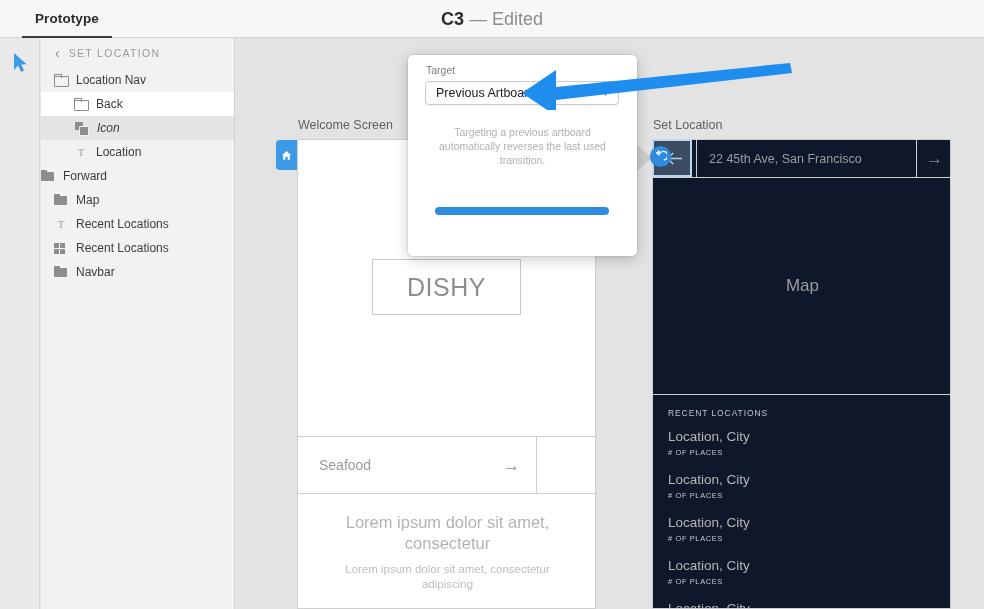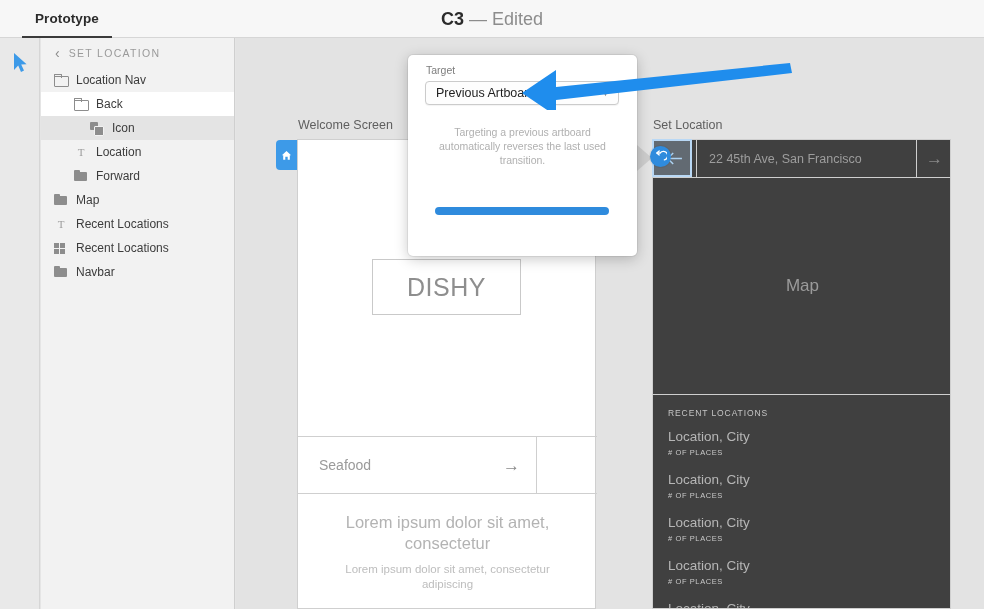--- a/index.html
+++ b/index.html
@@ -159,21 +159,21 @@
   .lorem-h {
     font-size: 16.5px; color: #b3b3b3; line-height: 21px; padding: 0 28px;
   }
   .lorem-s {
     font-size: 11.5px; color: #bdbdbd; line-height: 15px; margin-top: 8px; padding: 0 44px;
   }
 
   
   .ab-setloc {
     position: absolute; left: 416px; top: 101px; width: 299px; height: 470px;
-    background: #404040; border: 1px solid #cfcfcf; overflow: hidden;
+    background: #0f172a; border: 1px solid #cfcfcf; overflow: hidden;
   }
   .navbar-row {
     position: absolute; left: 0; top: 0; width: 299px; height: 38px;
     display: flex; align-items: stretch; border-bottom: 1px solid #cfcfcf;
   }
   .nav-back {
     width: 44px; border-right: 1px solid #cfcfcf;
     display: flex; align-items: center; justify-content: center;
   }
   .nav-addr {
@@ -274,29 +274,29 @@
     </div>
     <div id="layer-list">
         <div class="layer " style="padding-left: 13px;">
           <span class="lico ico-folder-o"></span>
           <span class="lbl">Location Nav</span>
         </div>
         <div class="layer sel-white" style="padding-left: 33px;">
           <span class="lico ico-folder-o"></span>
           <span class="lbl">Back</span>
         </div>
-        <div class="layer sel-gray" style="padding-left: 49px;">
+        <div class="layer sel-gray" style="padding-left: 34px; font-style: italic;">
           <span class="lico ico-group"></span>
           <span class="lbl">Icon</span>
         </div>
         <div class="layer " style="padding-left: 33px;">
           <span class="lico ico-text">T</span>
           <span class="lbl">Location</span>
         </div>
-        <div class="layer " style="padding-left: 33px;">
+        <div class="layer " style="">
           <span class="lico ico-folder-f"></span>
           <span class="lbl">Forward</span>
         </div>
         <div class="layer " style="padding-left: 13px;">
           <span class="lico ico-folder-f"></span>
           <span class="lbl">Map</span>
         </div>
         <div class="layer " style="padding-left: 13px;">
           <span class="lico ico-text">T</span>
           <span class="lbl">Recent Locations</span>

